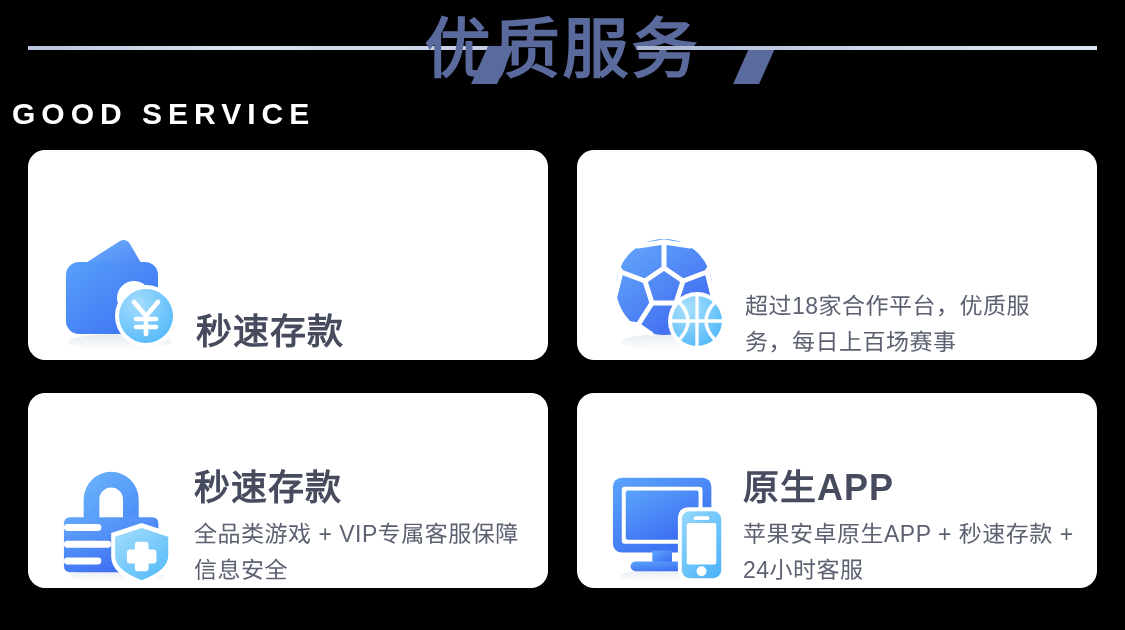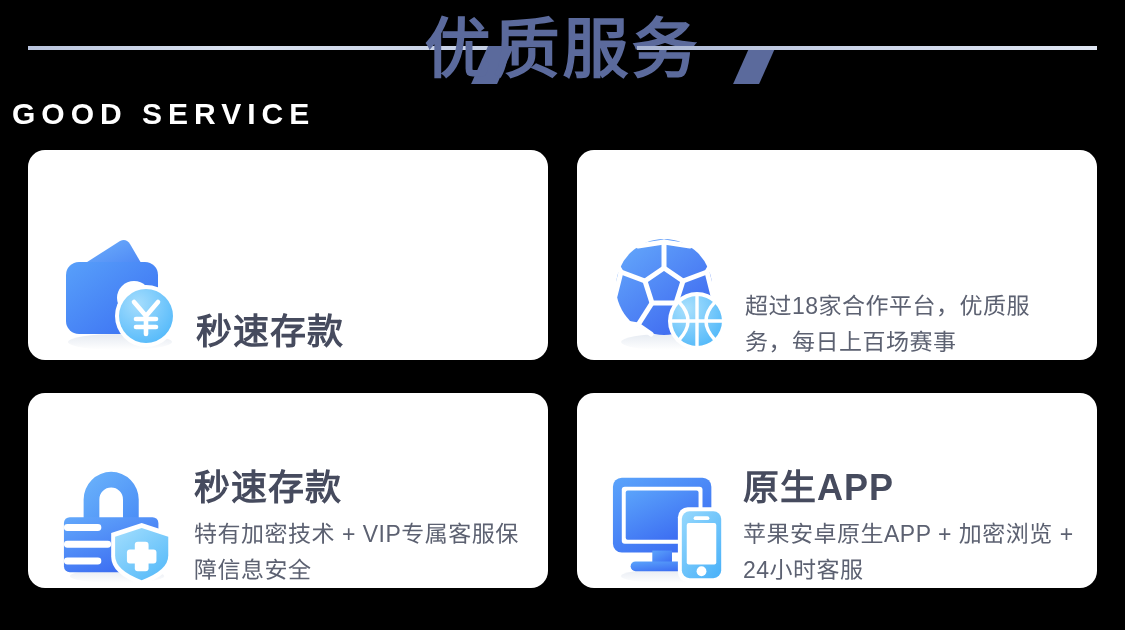--- a/index.html
+++ b/index.html
@@ -291,21 +291,21 @@
         <path d="M85 65 L112 74 L112 93 Q112 108 85 118 Q58 108 58 93 L58 74 Z" fill="url(#shieldGrad)"></path>
 
         <g fill="#ffffff">
           <rect x="78" y="79" width="14" height="30" rx="3"></rect>
           <rect x="70" y="87" width="30" height="14" rx="3"></rect>
         </g>
       </svg>
     </div>
     <div class="card-text">
       <div class="card-title">秒速存款</div>
-      <div class="card-desc">特有加密技术 + VIP专属客服保障信息安全</div>
+      <div class="card-desc">全品类游戏 + VIP专属客服保障信息安全</div>
     </div>
   </div>
 
   <div class="card row2">
     <div class="card-icon">
       <svg viewBox="0 0 130 126" xmlns="http://www.w3.org/2000/svg">
         <defs>
           <linearGradient id="monGrad" x1="0" y1="0" x2="0.7" y2="1">
             <stop offset="0%" stop-color="#5ba4fb"></stop>
             <stop offset="100%" stop-color="#3c6df2"></stop>
@@ -330,17 +330,17 @@
 
         <rect x="72" y="44" width="48" height="76" rx="10" fill="#ffffff"></rect>
         <rect x="76" y="48" width="40" height="68" rx="8" fill="url(#phoneGrad)"></rect>
         <rect x="81" y="60" width="30" height="42" rx="2" fill="#ffffff"></rect>
         <rect x="88" y="53" width="16" height="4" rx="2" fill="#ffffff"></rect>
         <circle cx="96" cy="109" r="5" fill="#ffffff"></circle>
       </svg>
     </div>
     <div class="card-text">
       <div class="card-title">原生APP</div>
-      <div class="card-desc">苹果安卓原生APP + 加密浏览 + 24小时客服</div>
+      <div class="card-desc">苹果安卓原生APP + 秒速存款 + 24小时客服</div>
     </div>
   </div>
 
 </div>
 
 </body></html>

